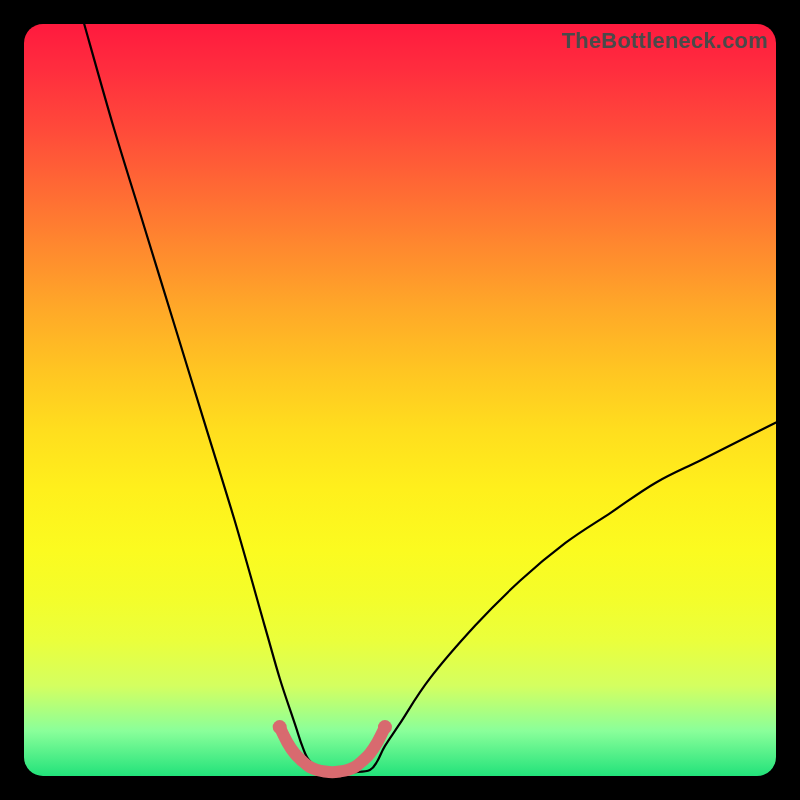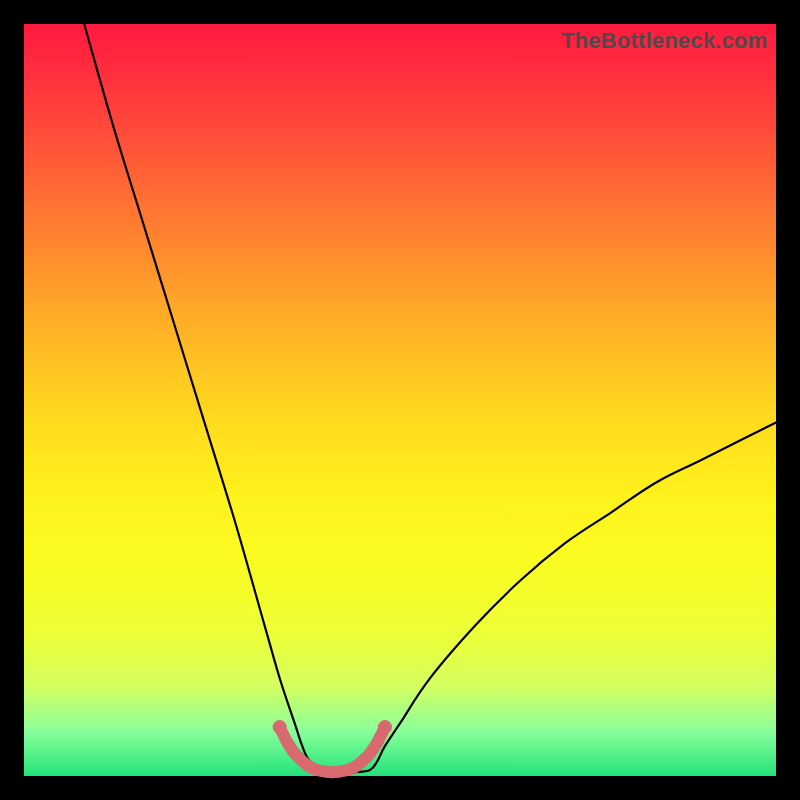--- a/index.html
+++ b/index.html
@@ -25,20 +25,21 @@
       #ffa928 38%,
       #ffc522 46%,
       #ffde1e 54%,
       #fff01c 62%,
       #fbfb20 70%,
       #f4fd2a 76%,
       #eaff3c 82%,
       #d4ff60 88%,
       #8aff9a 94%,
       #22e27a 100%);
+    border-radius: 19px;
   }
   .attribution {
     position: absolute;
     top: 4px;
     right: 8px;
     font-family: Arial, Helvetica, sans-serif;
     font-size: 22px;
     font-weight: bold;
     color: #4a4a4a;
     letter-spacing: 0.2px;

